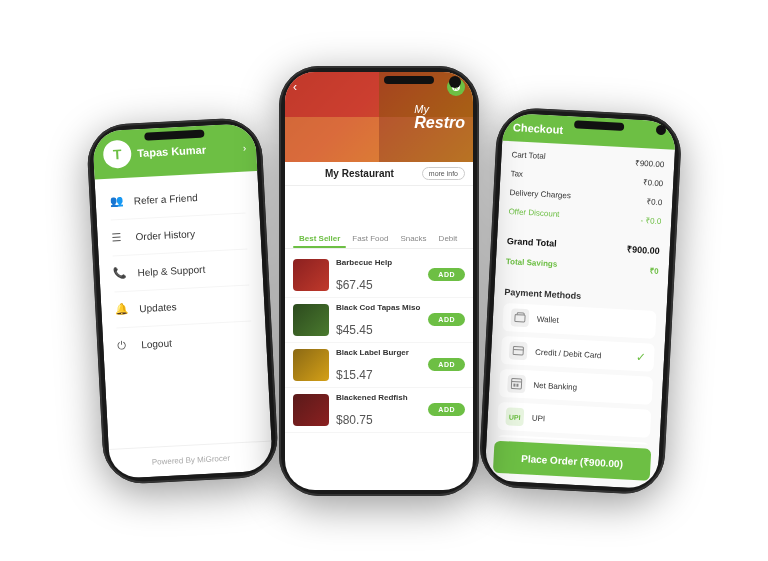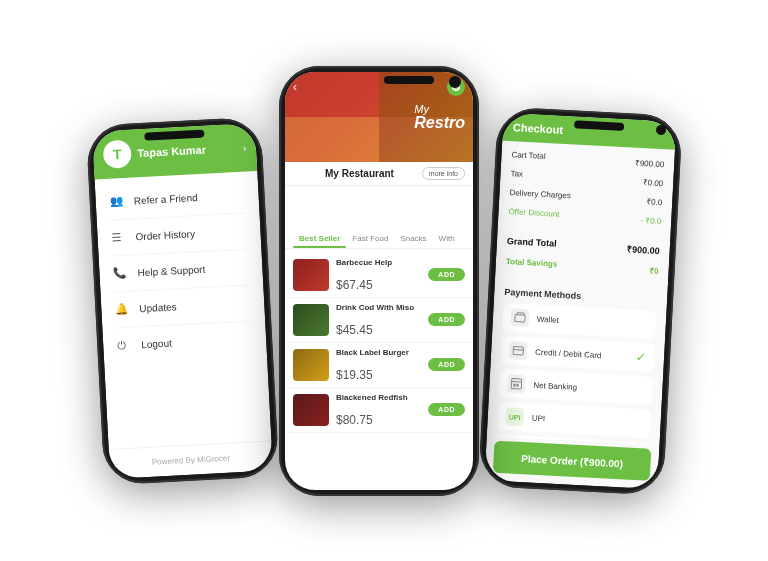--- a/index.html
+++ b/index.html
@@ -484,44 +484,44 @@
           </div>
         </div>
         <div class="rest-info-bar">
           <span class="rest-name">My Restaurant</span>
           <button class="more-info-btn">more info</button>
         </div>
         <div class="tabs-bar">
           <div class="tab-item active">Best Seller</div>
           <div class="tab-item">Fast Food</div>
           <div class="tab-item">Snacks</div>
-          <div class="tab-item">With</div>
+          <div class="tab-item">Debit</div>
         </div>
         <div class="menu-list">
           <div class="menu-item-row">
             <div class="food-thumb food-thumb-1"></div>
             <div class="food-info">
               <div class="food-name">Barbecue Help</div>
               <div class="food-price">$67.45</div>
             </div>
             <button class="add-btn">ADD</button>
           </div>
           <div class="menu-item-row">
             <div class="food-thumb food-thumb-2"></div>
             <div class="food-info">
-              <div class="food-name">Drink Cod With Miso</div>
+              <div class="food-name">Black Cod Tapas Miso</div>
               <div class="food-price">$45.45</div>
             </div>
             <button class="add-btn">ADD</button>
           </div>
           <div class="menu-item-row">
             <div class="food-thumb food-thumb-3"></div>
             <div class="food-info">
               <div class="food-name">Black Label Burger</div>
-              <div class="food-price">$19.35</div>
+              <div class="food-price">$15.47</div>
             </div>
             <button class="add-btn">ADD</button>
           </div>
           <div class="menu-item-row">
             <div class="food-thumb food-thumb-4"></div>
             <div class="food-info">
               <div class="food-name">Blackened Redfish</div>
               <div class="food-price">$80.75</div>
             </div>
             <button class="add-btn">ADD</button>

